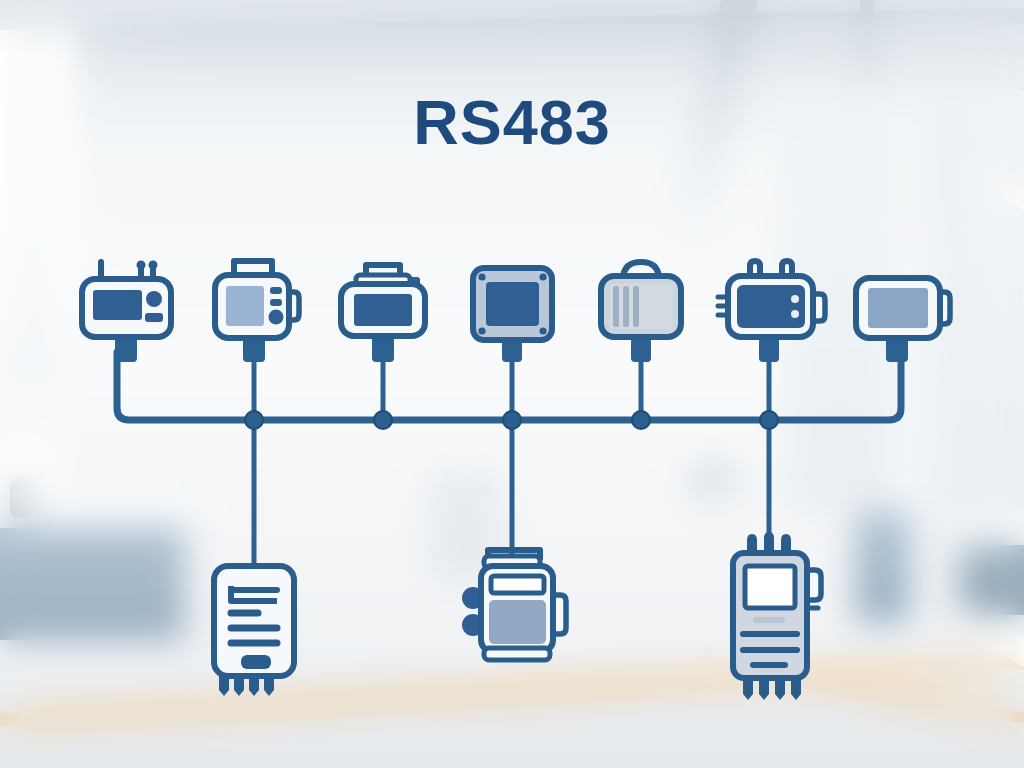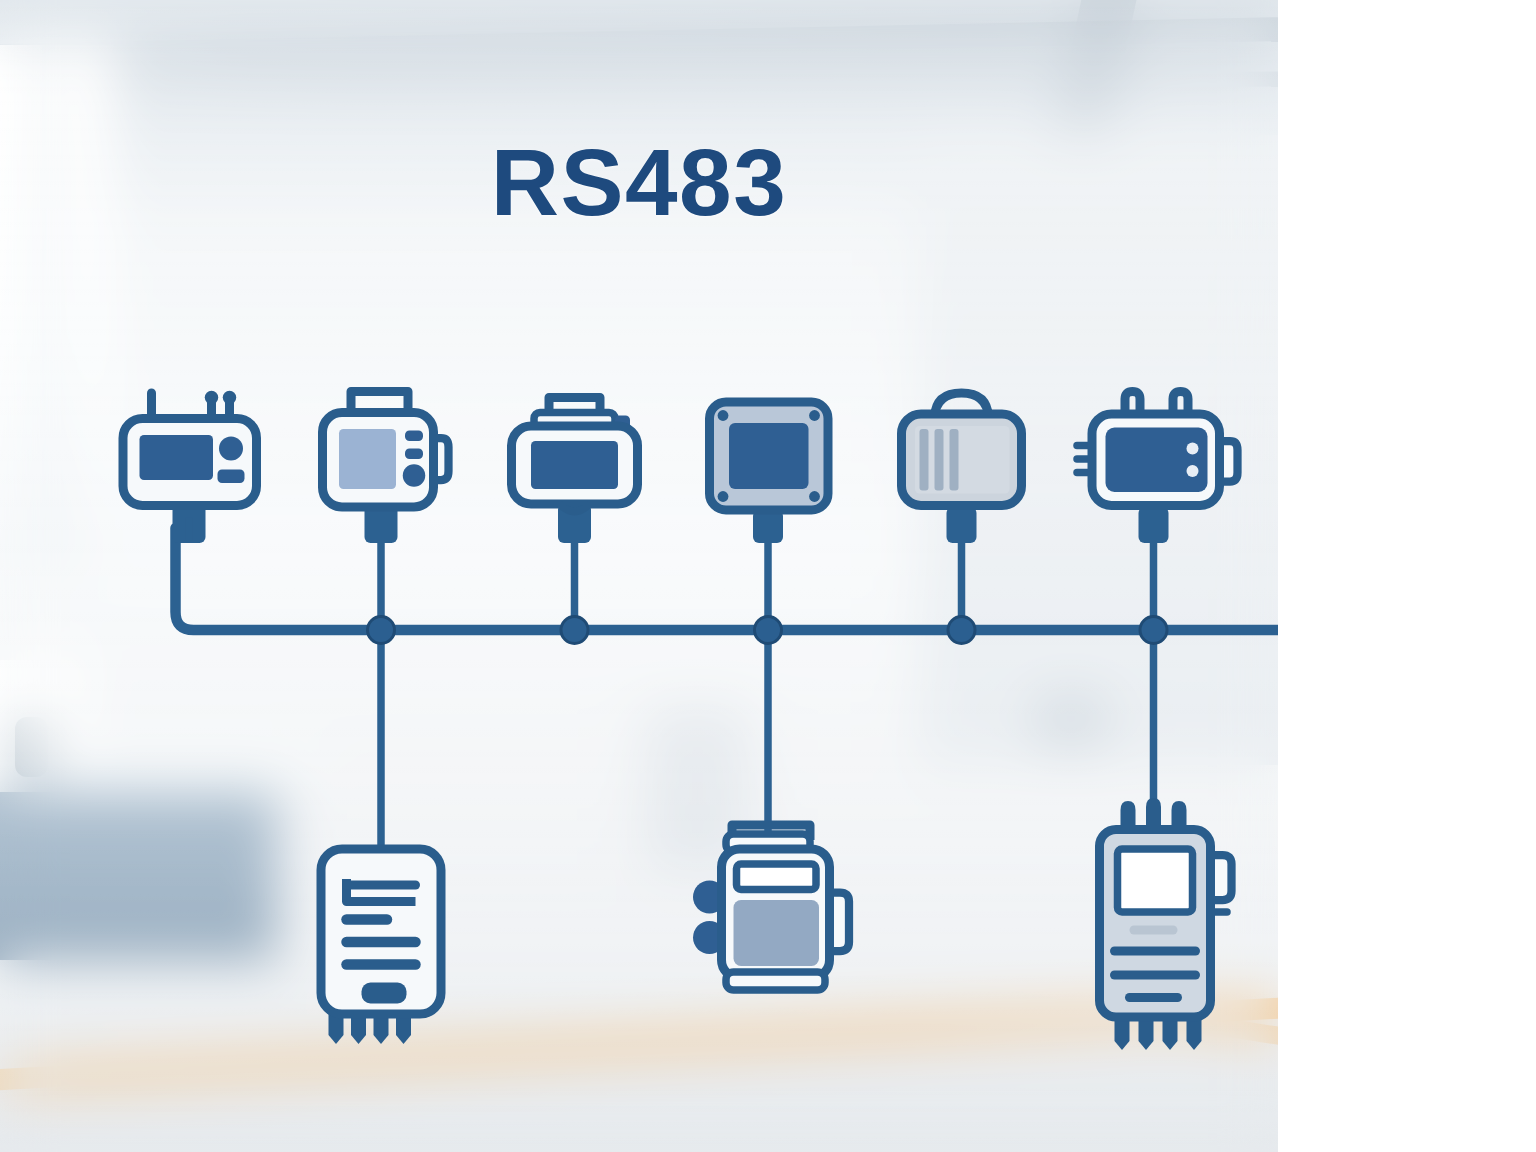--- a/index.html
+++ b/index.html
@@ -2,21 +2,21 @@
 <html><head>
 <meta charset="utf-8">
 <style>
   html, body {
     margin: 0;
     padding: 0;
     background: #ffffff;
   }
   #stage {
     position: relative;
-    width: 852px;
+    width: 1024px;
     height: 768px;
     overflow: hidden;
     font-family: "Liberation Sans", sans-serif;
     background: #e9eef2;
   }
 
   
   #bg {
     position: absolute;
     inset: 0;

